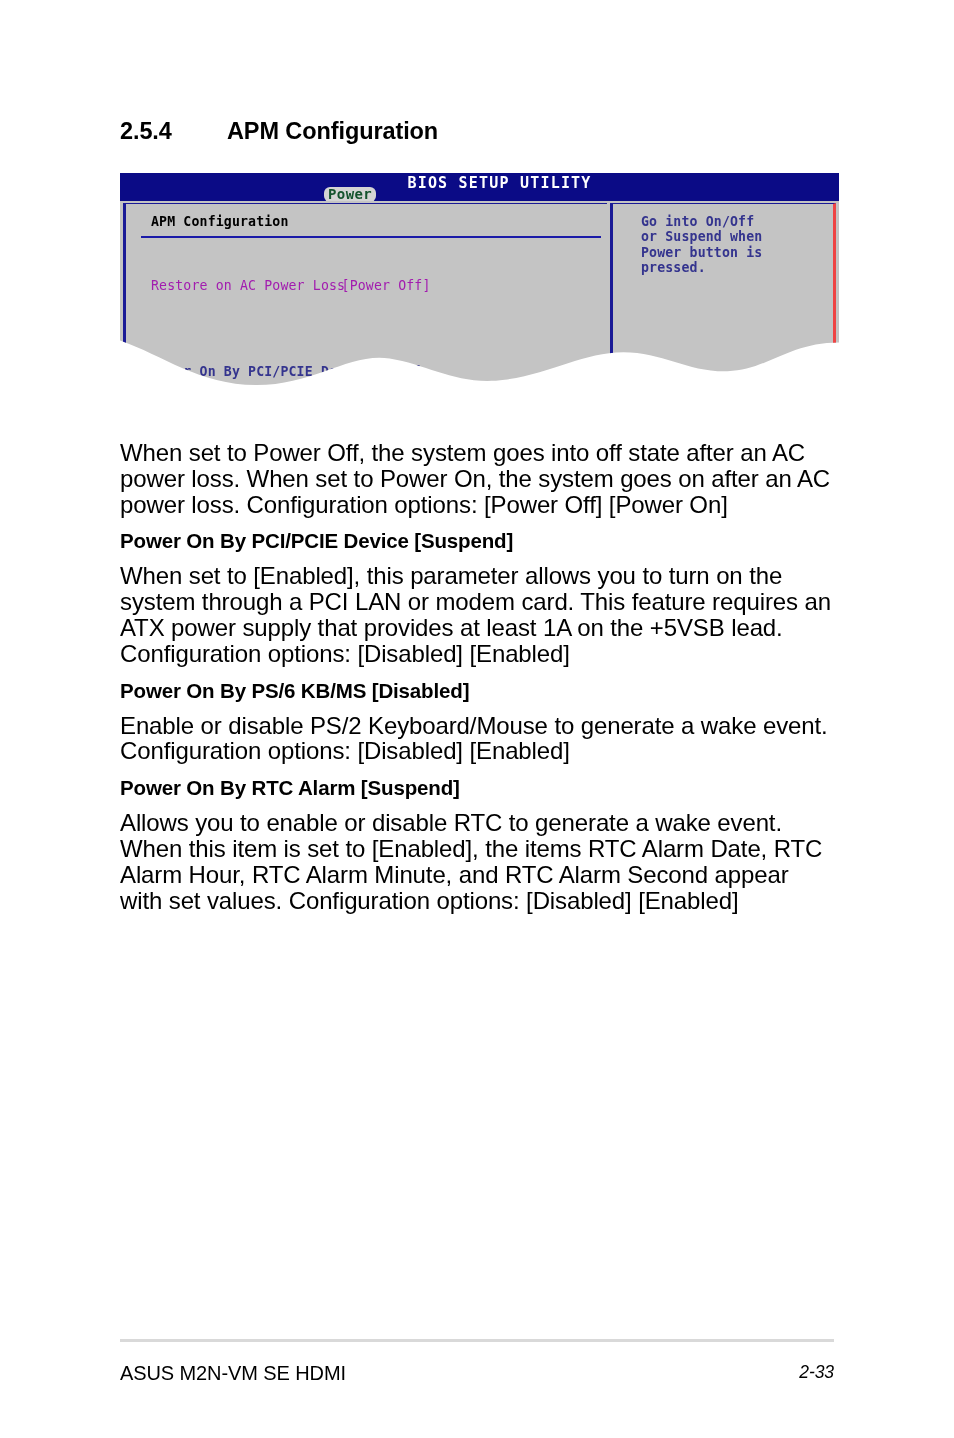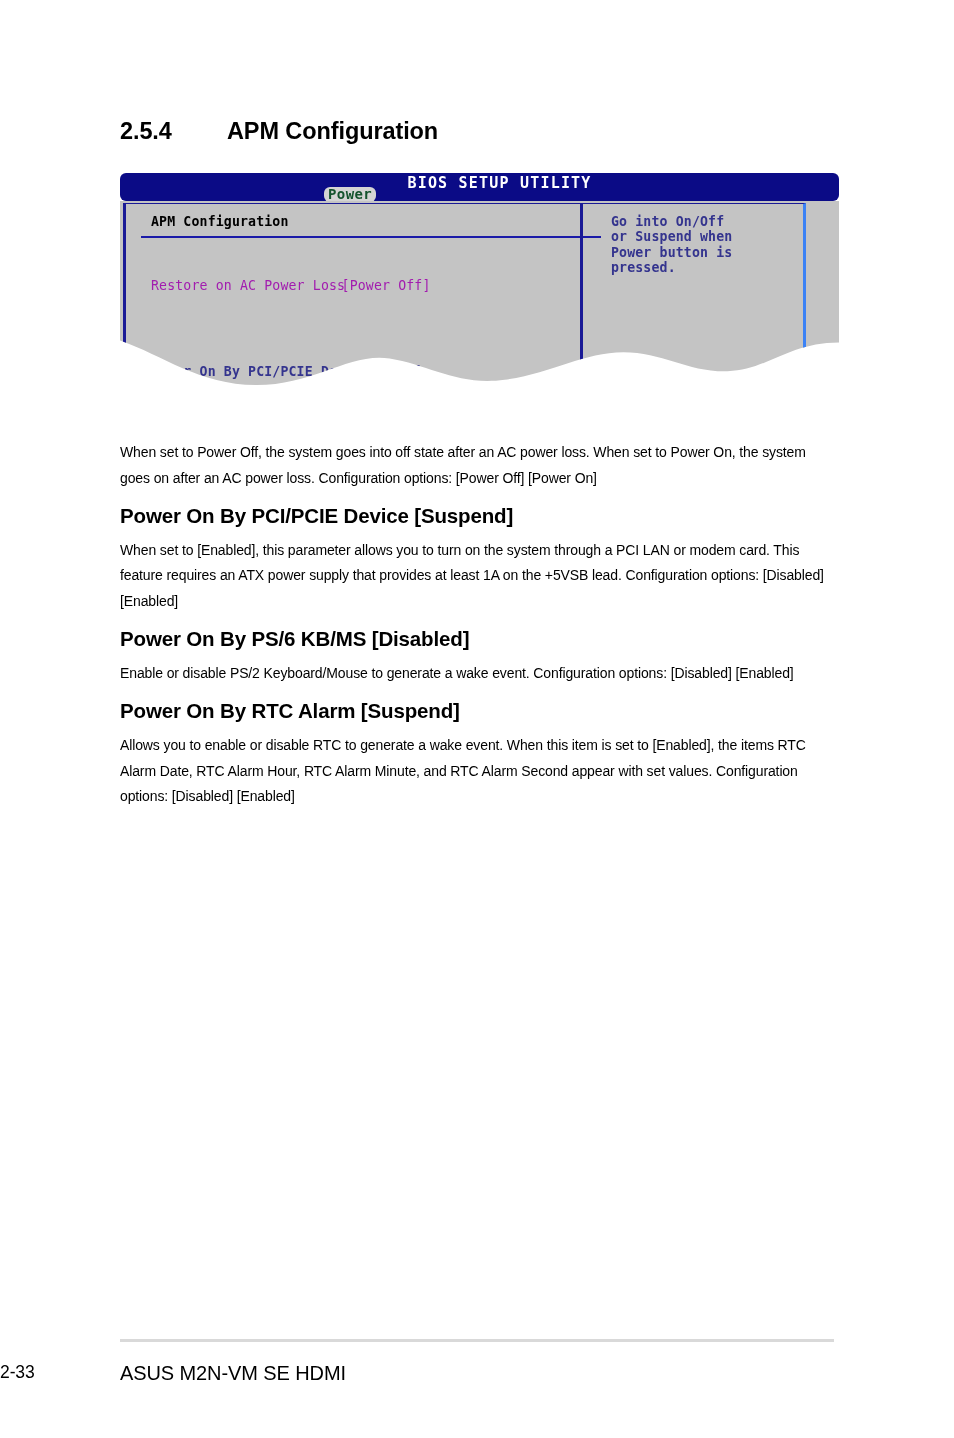--- a/index.html
+++ b/index.html
@@ -48,21 +48,20 @@
     mask-size: 100% 100%;
     -webkit-mask-repeat: no-repeat;
     mask-repeat: no-repeat;
   }
   .bios-titlebar {
     position: absolute;
     left: 0; top: 0;
     width: 719px;
     height: 28px;
     background: #0b0b86;
-    border-radius: 6px;
   }
   .bios-title-text {
     position: absolute;
     left: 0; top: 1px;
     width: 719px;
     text-align: center;
     font-family: "DejaVu Sans Mono", monospace;
     font-weight: bold;
     font-size: 15px;
     letter-spacing: 1.2px;
@@ -96,25 +95,25 @@
     position: absolute;
     left: 3px; top: 2px;
     width: 484px;
     height: 180px;
     border-left: 3px solid #1a1a96;
     border-top: 1px solid #1a1a96;
     box-sizing: border-box;
   }
   .bios-help {
     position: absolute;
-    left: 460px; top: 2px;
+    left: 490px; top: 2px;
     width: 226px;
     height: 180px;
     border-left: 3px solid #1a1a96;
-    border-right: 3px solid #3b82f6;
+    border-right: 3px solid #ef4444;
     border-top: 1px solid #1a1a96;
     box-sizing: border-box;
     padding-left: 36px;
   }
   .bios-mono {
     font-family: "DejaVu Sans Mono", monospace;
     font-size: 13.2px;
     line-height: 15.4px;
     letter-spacing: 0.15px;
     white-space: pre;
@@ -156,21 +155,21 @@
     width: 714px;
   }
   .sub-head {
     font-weight: bold;
     font-size: 20.5px;
     line-height: 24px;
     margin: 0 0 10px 0;
     letter-spacing: -0.15px;
   }
   .para {
-    font-size: 14px;
+    font-size: 24px;
     line-height: 25.8px;
     margin: 0 0 24px 0;
     letter-spacing: -0.12px;
   }
   .para:last-child { margin-bottom: 0; }
   .block { margin-bottom: 12px; }
 
   
   .footer-rule {
     position: absolute;
@@ -185,23 +184,24 @@
     left: 120px;
     top: 1362px;
     font-size: 20px;
     letter-spacing: -0.1px;
   }
   .footer-right {
     position: absolute;
     left: 0;
     top: 1362px;
     width: 834px;
-    text-align: left;
+    text-align: right;
     font-size: 17.5px;
     letter-spacing: -0.1px;
+    font-style: italic;
   }
 </style>
 </head>
 <body>
 
 <div class="section-head">
   <span class="section-num">2.5.4</span>
   <span class="section-title">APM Configuration</span>
 </div>
 

